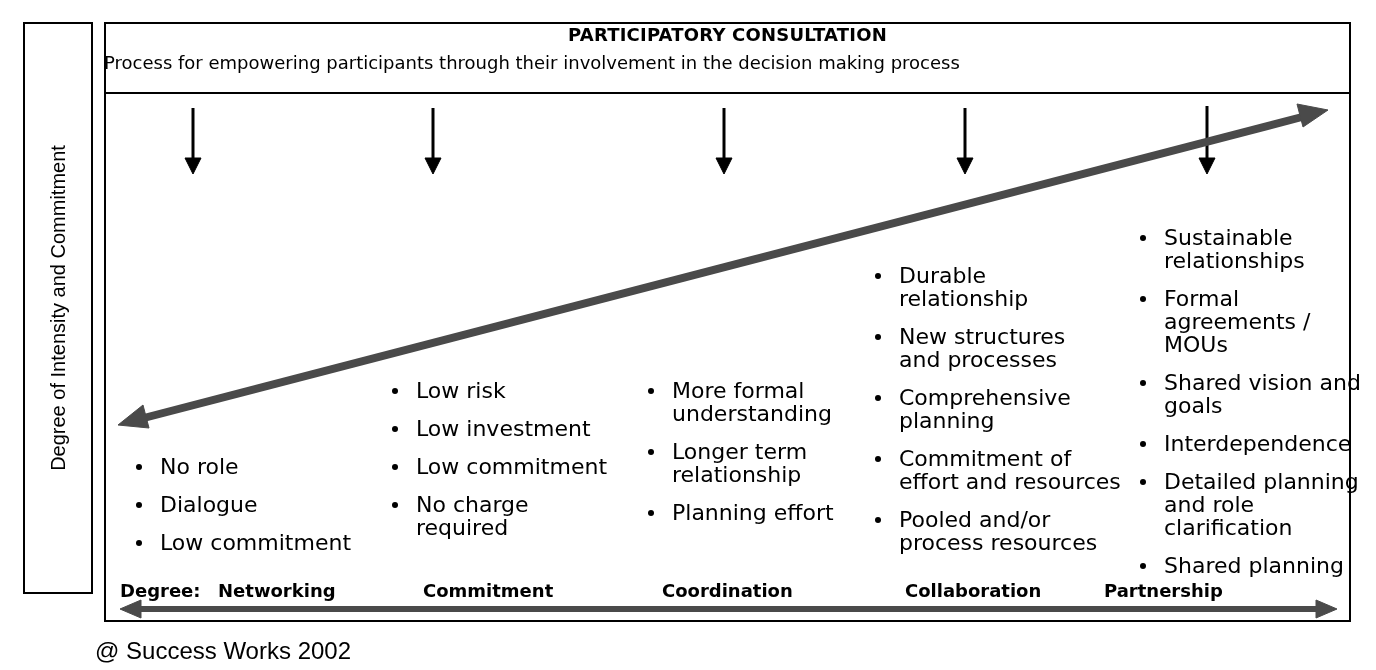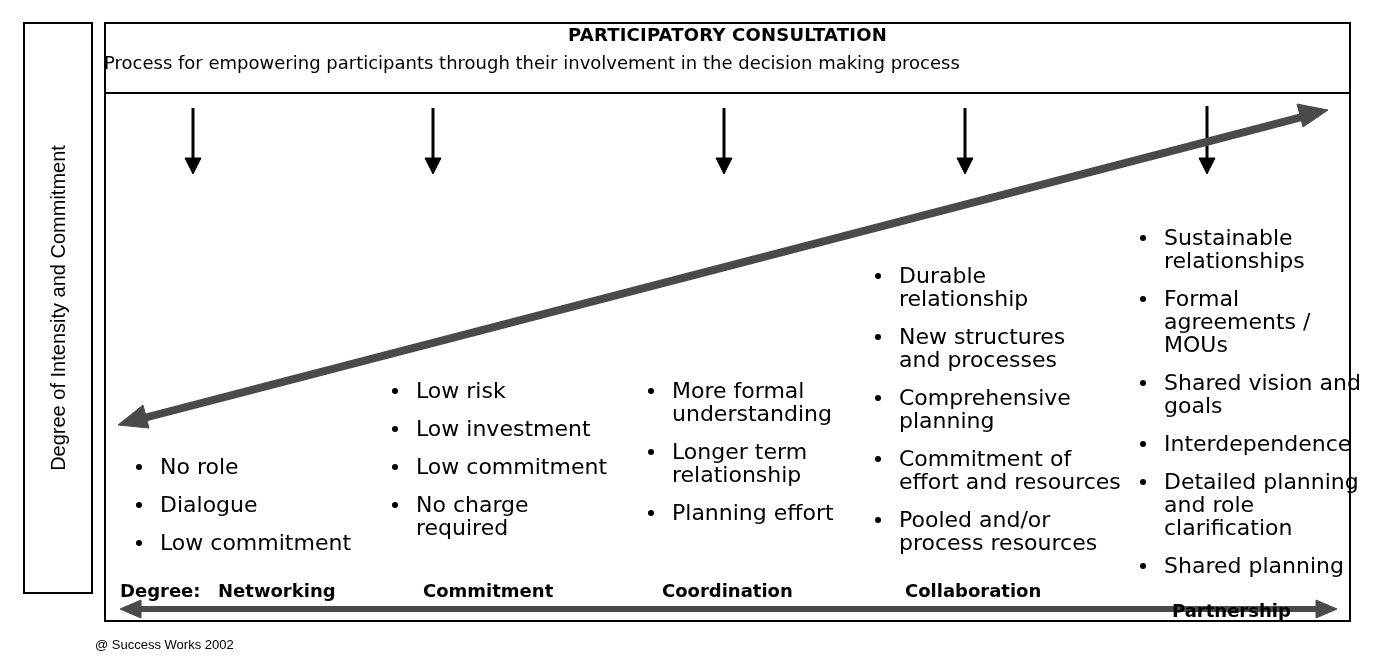--- a/index.html
+++ b/index.html
@@ -14,21 +14,21 @@
   .header-divider { position:absolute; left:104px; top:92px; width:1247px; height:2px; background:#000; }
   .title { position:absolute; left:104px; width:1247px; top:24px; text-align:center;
            font-weight:bold; font-size:18px; letter-spacing:0.2px; }
   .subtitle { position:absolute; left:104px; width:1247px; top:52px; text-align:left; font-size:18px; }
   svg.overlay { position:absolute; left:0; top:0; }
   .col { position:absolute; margin:16px; padding:0; list-style:none; font-size:22px; line-height:23px; }
   .col li { position:relative; padding-left:27px; margin-bottom:15px; }
   .col li::before { content:""; position:absolute; left:3px; top:9px; width:6px; height:6px;
                     border-radius:50%; background:#000; }
   .stage { position:absolute; top:580px; font-weight:bold; font-size:18px; white-space:nowrap; }
-  .footer { position:absolute; left:95px; top:637px; font-family:"Liberation Sans", sans-serif; font-size:13px; }
+  .footer { position:absolute; left:95px; top:637px; font-family:"Liberation Sans", sans-serif; font-size:24px; }
 </style>
 </head>
 <body>
 
 <div class="side-box"></div>
 <div class="side-label">Degree of Intensity and Commitment</div>
 
 <div class="main-box"></div>
 <div class="header-divider"></div>
 <div class="title">PARTICIPATORY CONSULTATION</div>
@@ -107,15 +107,15 @@
   <li>Interdependence</li>
   <li style="width:210px;">Detailed planning and role clarification</li>
   <li>Shared planning</li>
 </ul>
 
 <div class="stage" style="left:120px;">Degree:</div>
 <div class="stage" style="left:218px;">Networking</div>
 <div class="stage" style="left:423px;">Commitment</div>
 <div class="stage" style="left:662px;">Coordination</div>
 <div class="stage" style="left:905px;">Collaboration</div>
-<div class="stage" style="left:1172px;margin-top:20px;">Partnership</div>
+<div class="stage" style="left:1104px;">Partnership</div>
 
 <div class="footer">@ Success Works 2002</div>
 
 </body></html>

